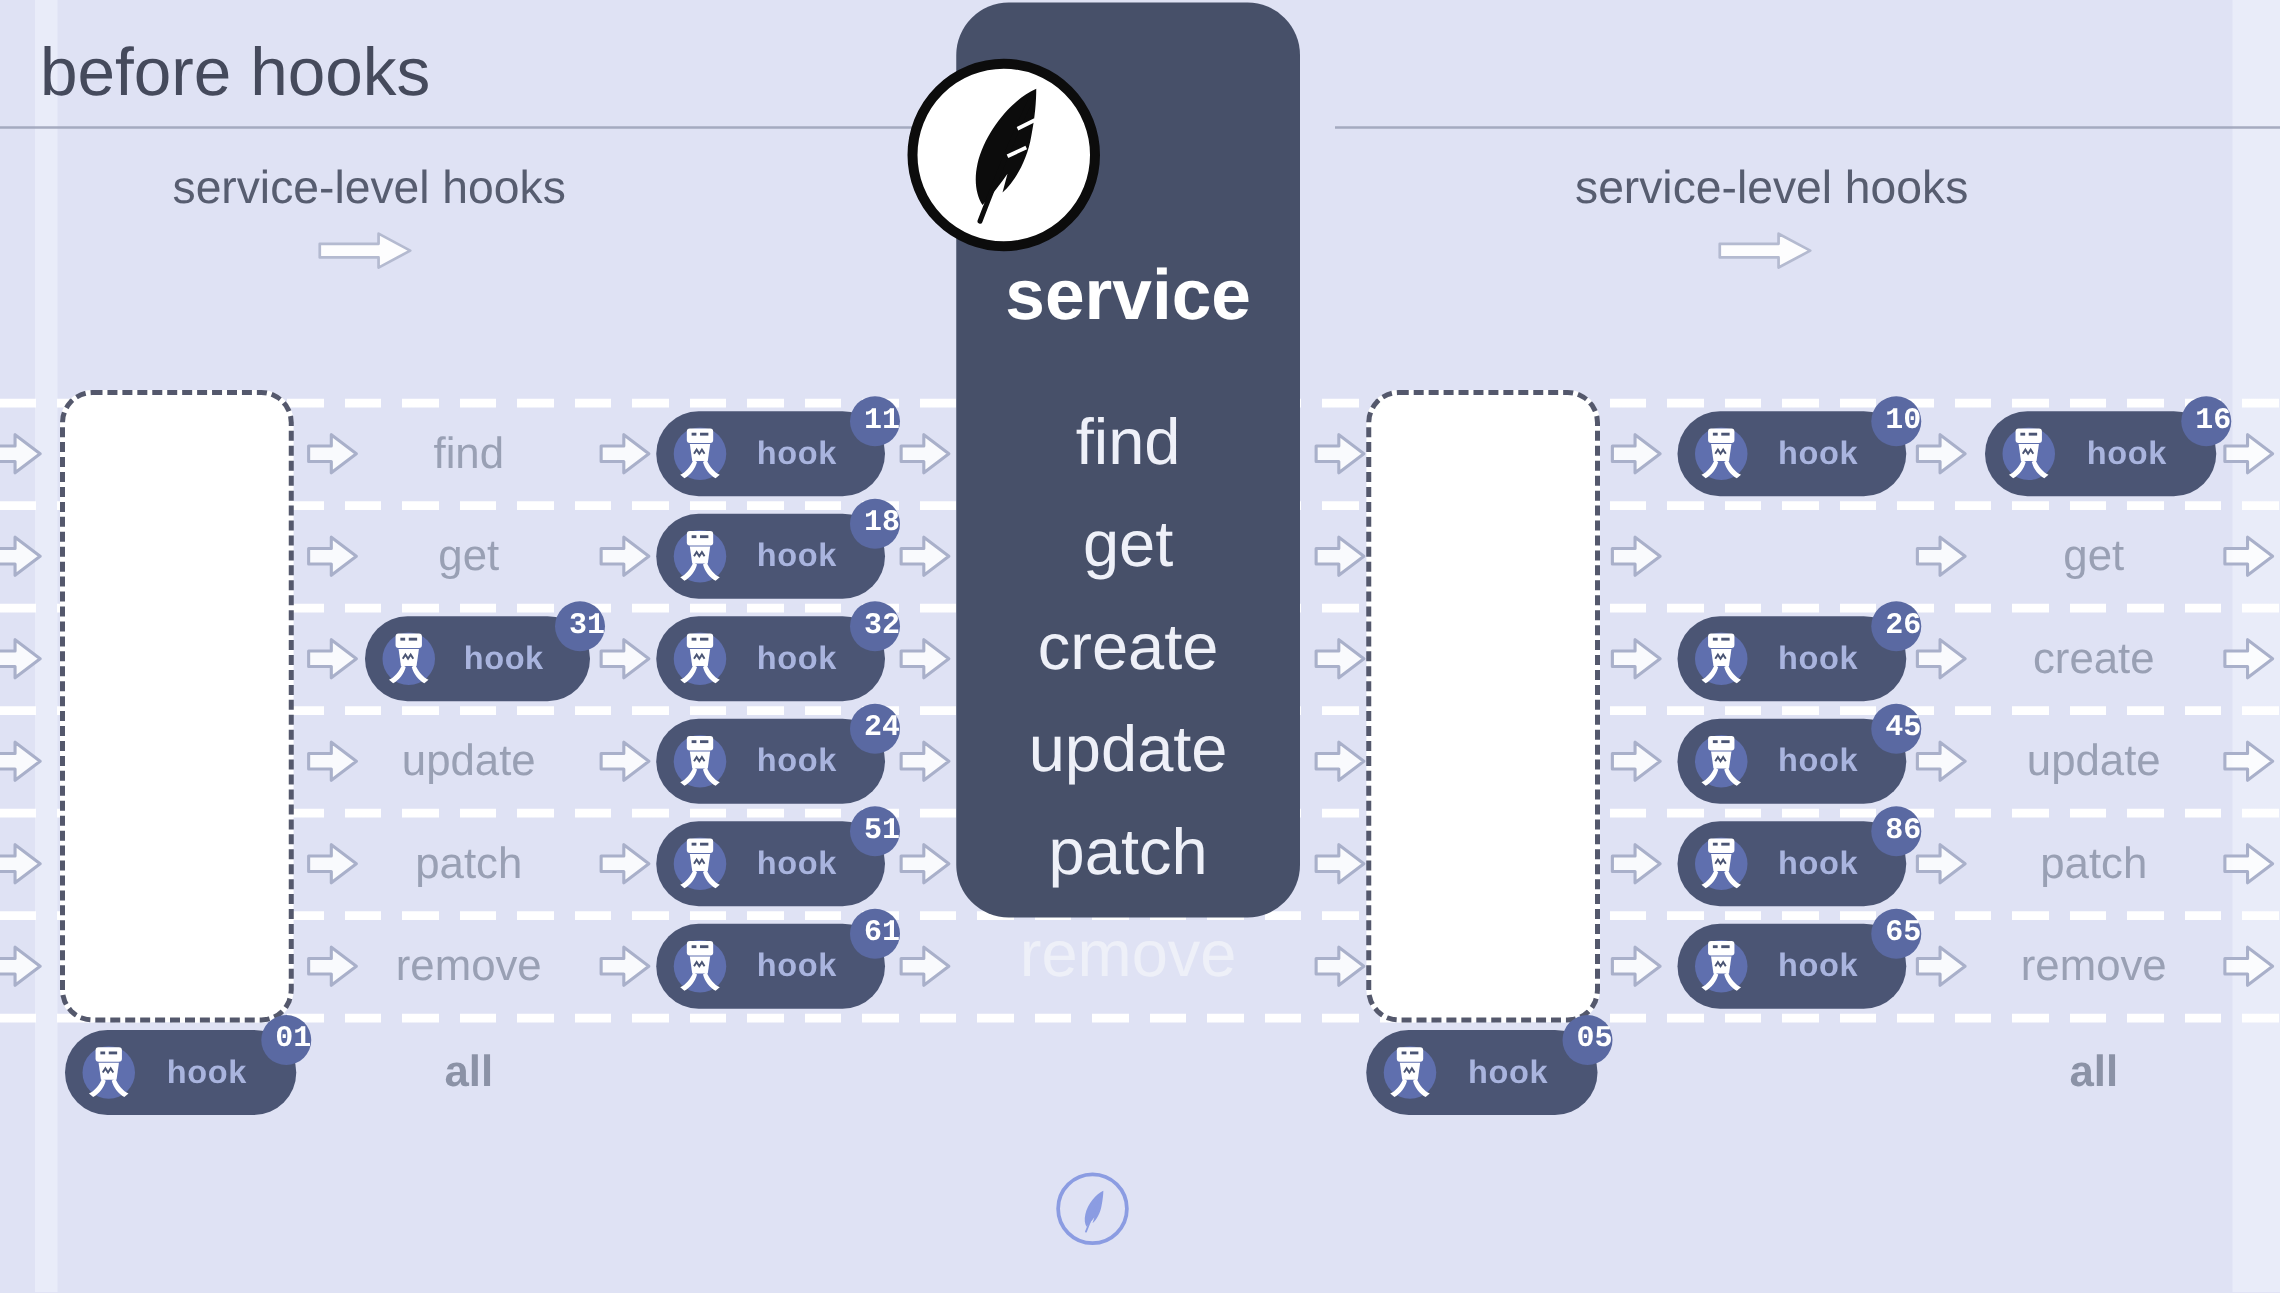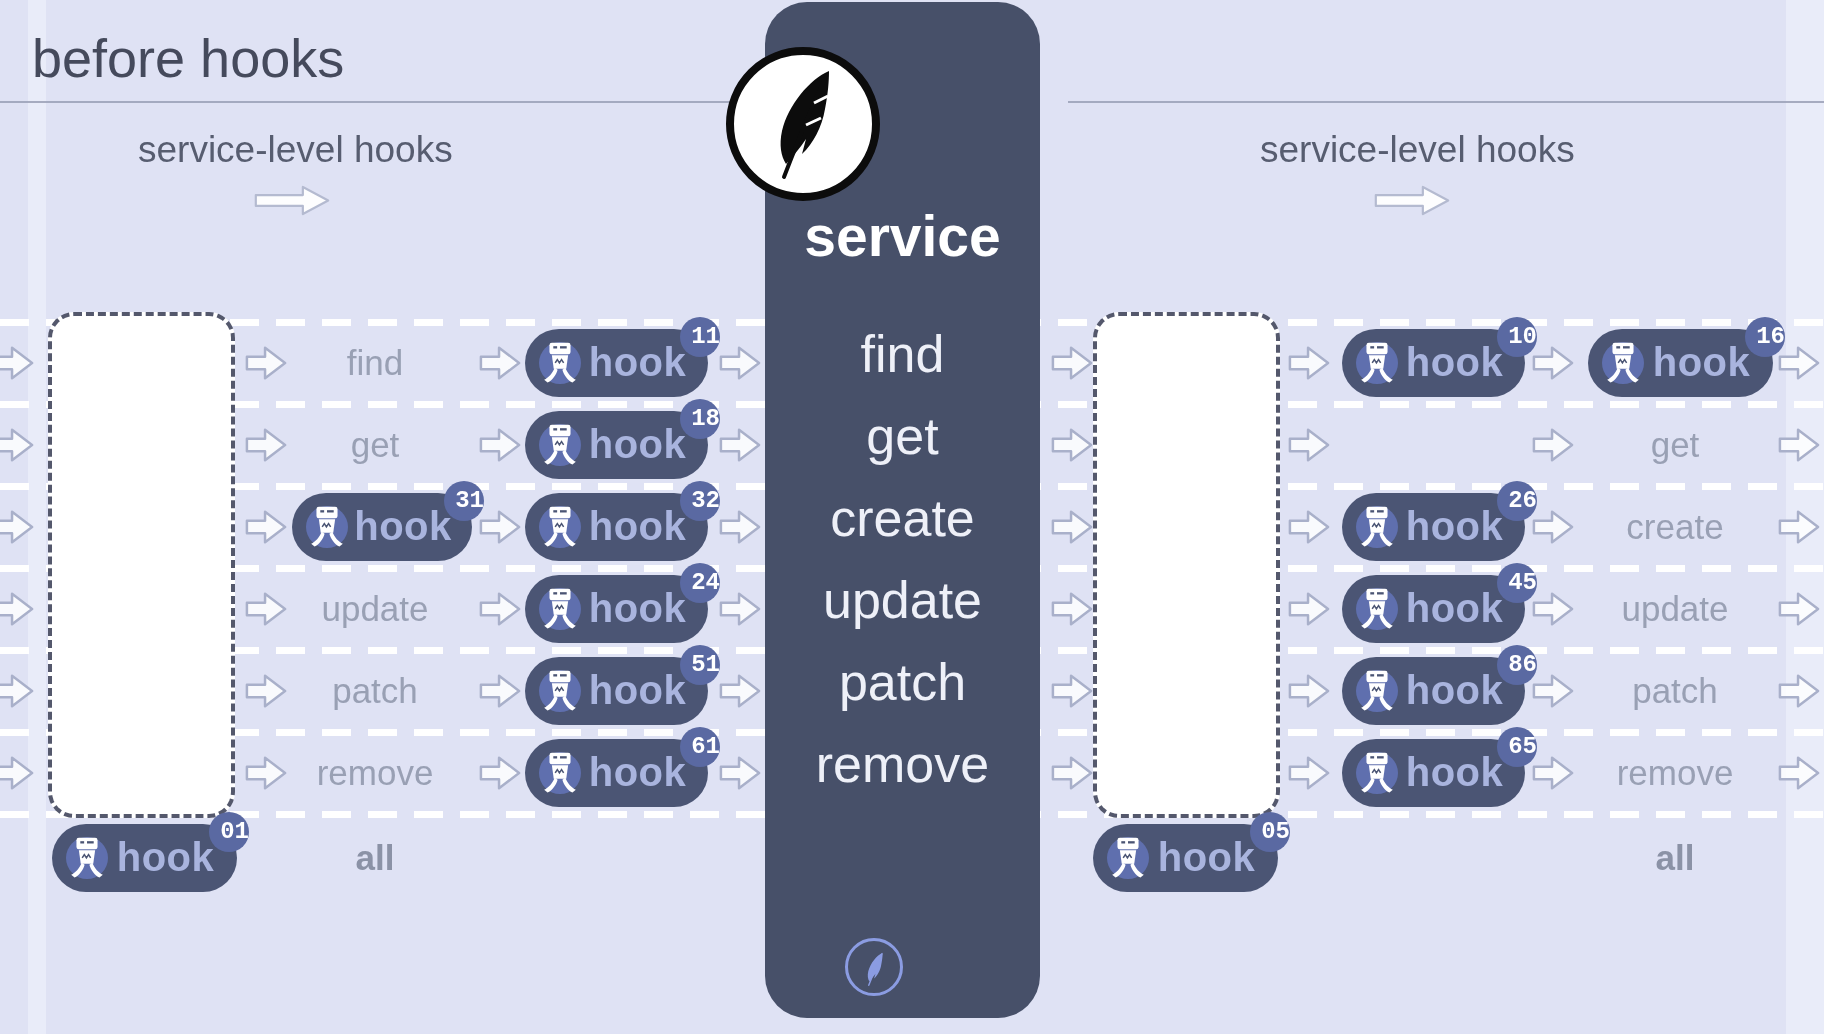--- a/index.html
+++ b/index.html
@@ -37,29 +37,29 @@
   .pill{
     position:absolute;height:68px;border-radius:34px;background:var(--hook_pill,#4b5574);z-index:4;
   }
   .pill .icon-circle{
     position:absolute;left:14px;top:13px;width:42px;height:42px;border-radius:50%;
     background:var(--hook_icon_circle,#5f6fae);
   }
   .pill .robot{position:absolute;left:12px;top:10px;}
   .pill .hook-text{
     position:absolute;left:58px;right:16px;top:0;height:68px;line-height:66px;text-align:center;
-    font-size:40px;font-weight:700;letter-spacing:.5px;color:var(--hook_pill_text,#a9b4de);
+    font-size:26px;font-weight:700;letter-spacing:.5px;color:var(--hook_pill_text,#a9b4de);
   }
   .badge{
     position:absolute;right:-12px;top:-12px;width:40px;height:40px;border-radius:50%;
     background:var(--hook_badge,#5a69a2);color:var(--hook_badge_text,#fff);
     font-size:24px;font-weight:700;text-align:right;line-height:40px;z-index:5;font-family:Liberation Mono, monospace;
   }
   #service-col{
-    position:absolute;left:765px;top:2px;width:275px;height:1016px;border-radius:42px;
+    position:absolute;left:765px;top:2px;width:275px;height:732px;border-radius:42px;
     background:var(--service_column,#475069);z-index:6;
   }
   #service-logo{position:absolute;left:-43px;top:41px;}
   .svc-title{
     position:absolute;left:0;top:199px;width:275px;text-align:center;
     font-size:57px;line-height:70px;font-weight:700;color:#fff;
   }
   .svc-method{
     position:absolute;left:0;width:275px;text-align:center;font-size:52px;line-height:62px;
     font-weight:300;color:var(--service_text,#eef0f8);

